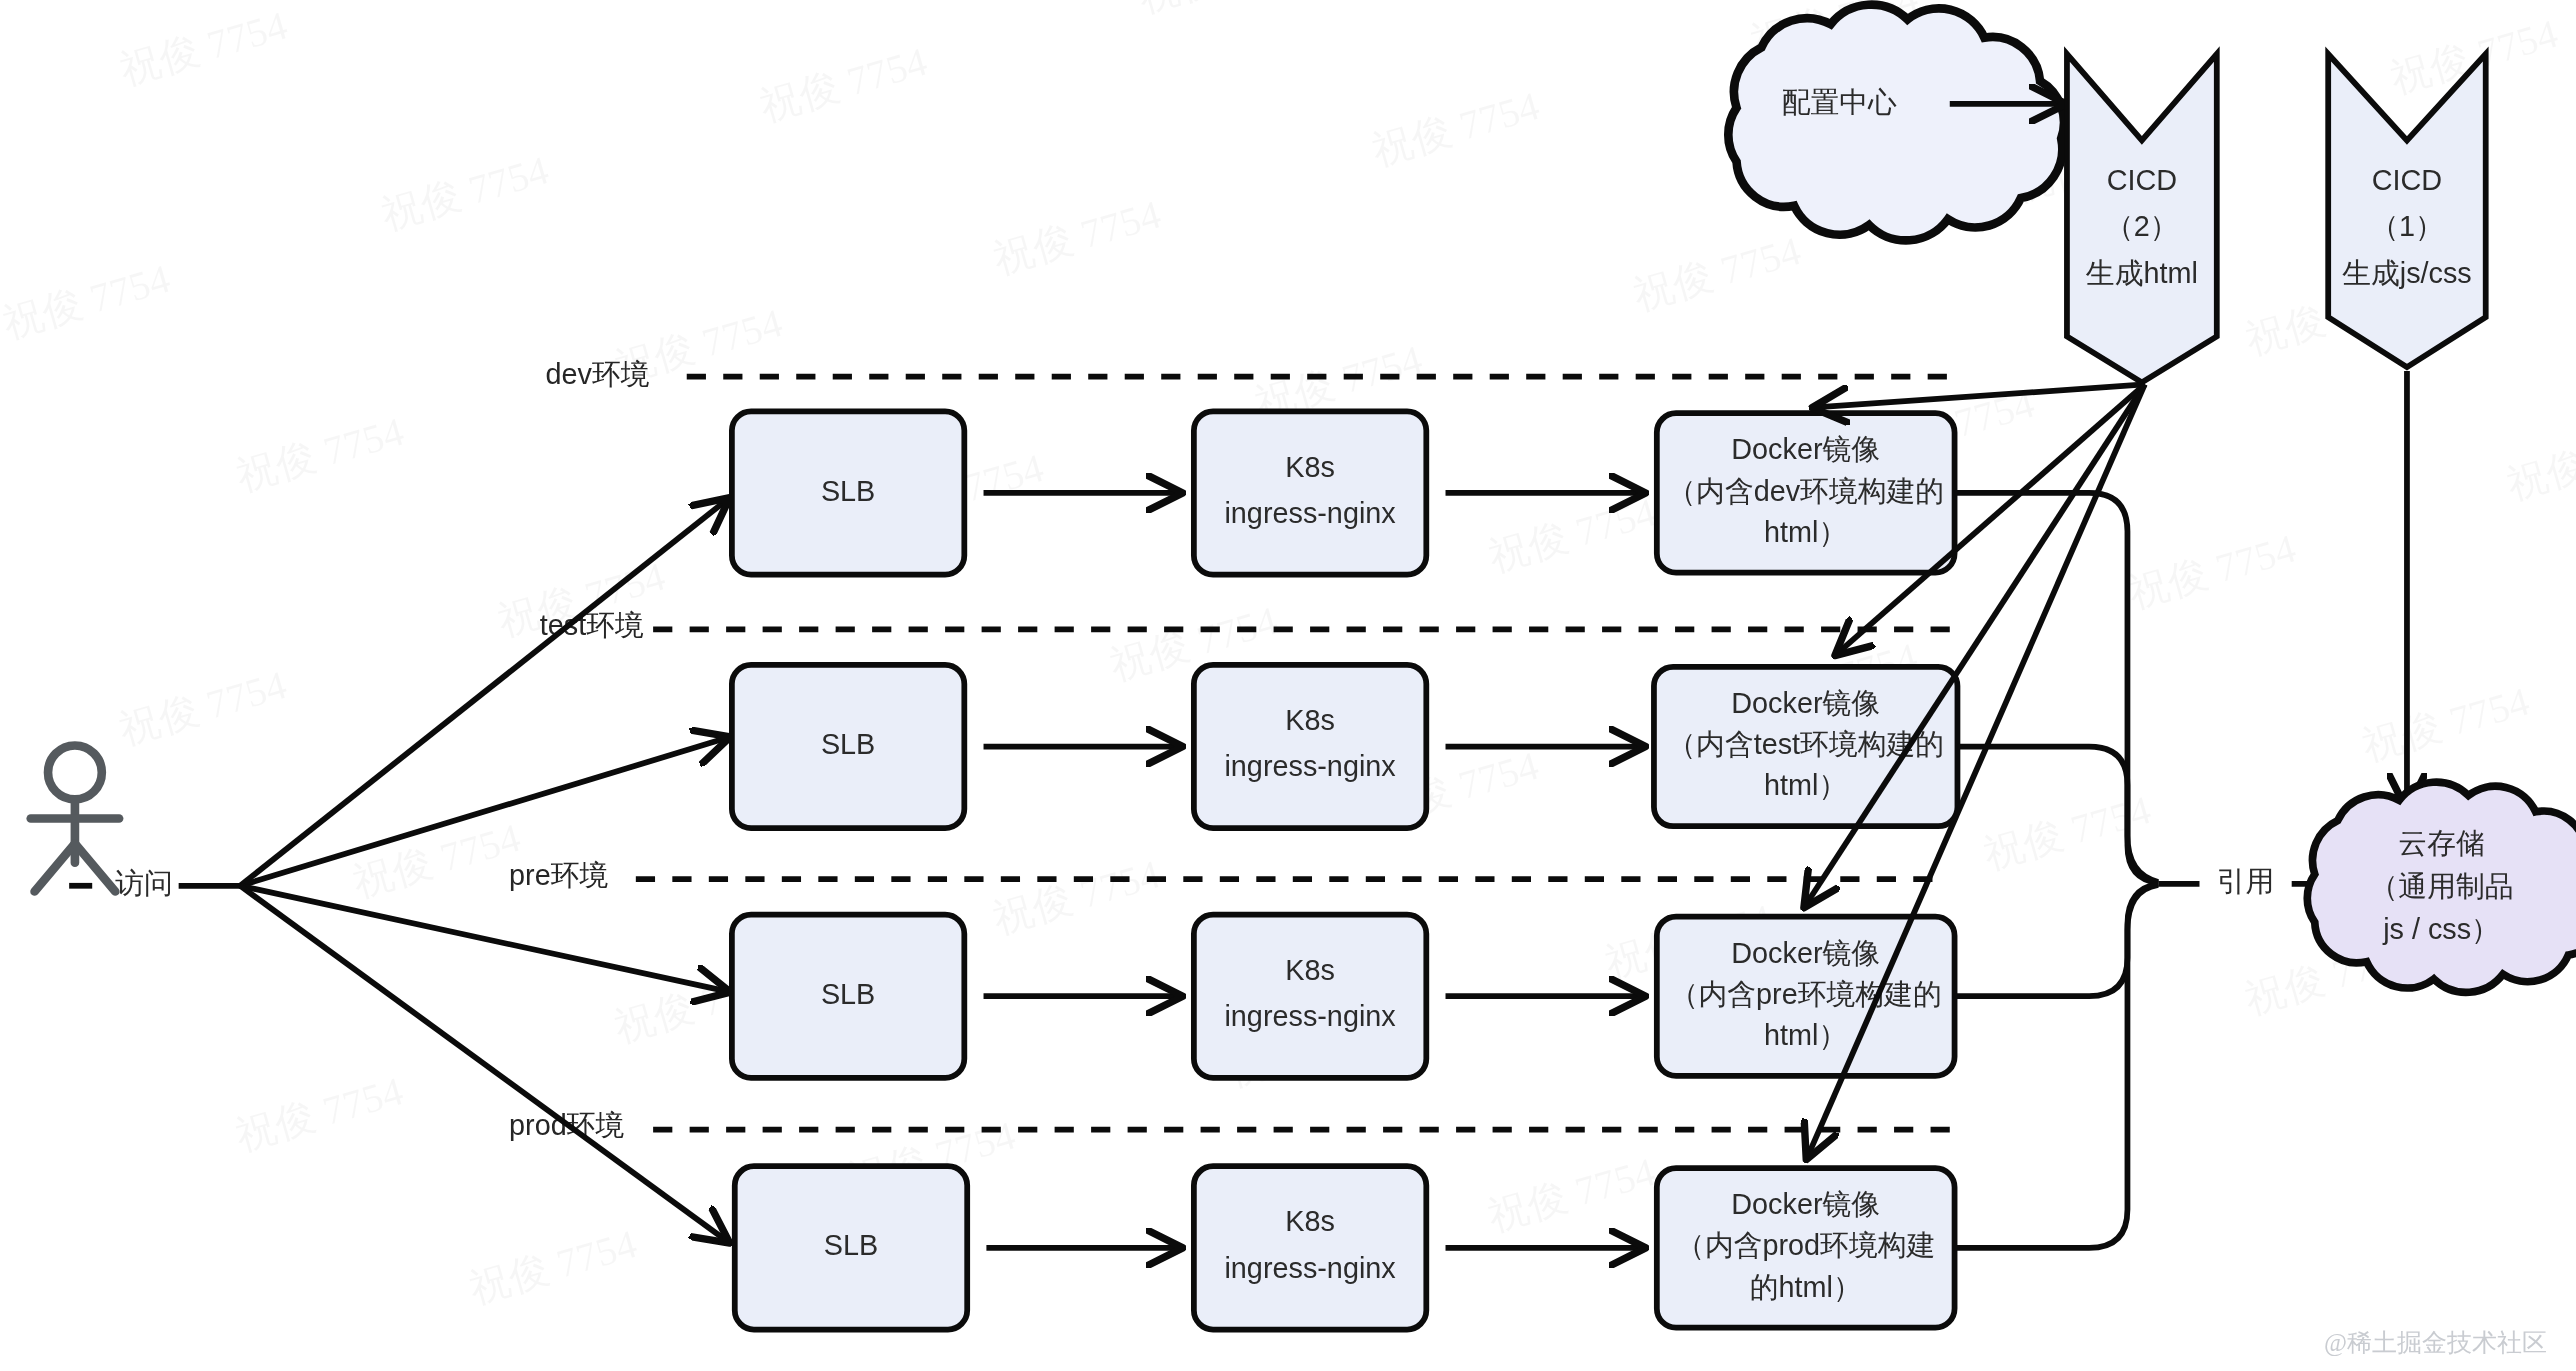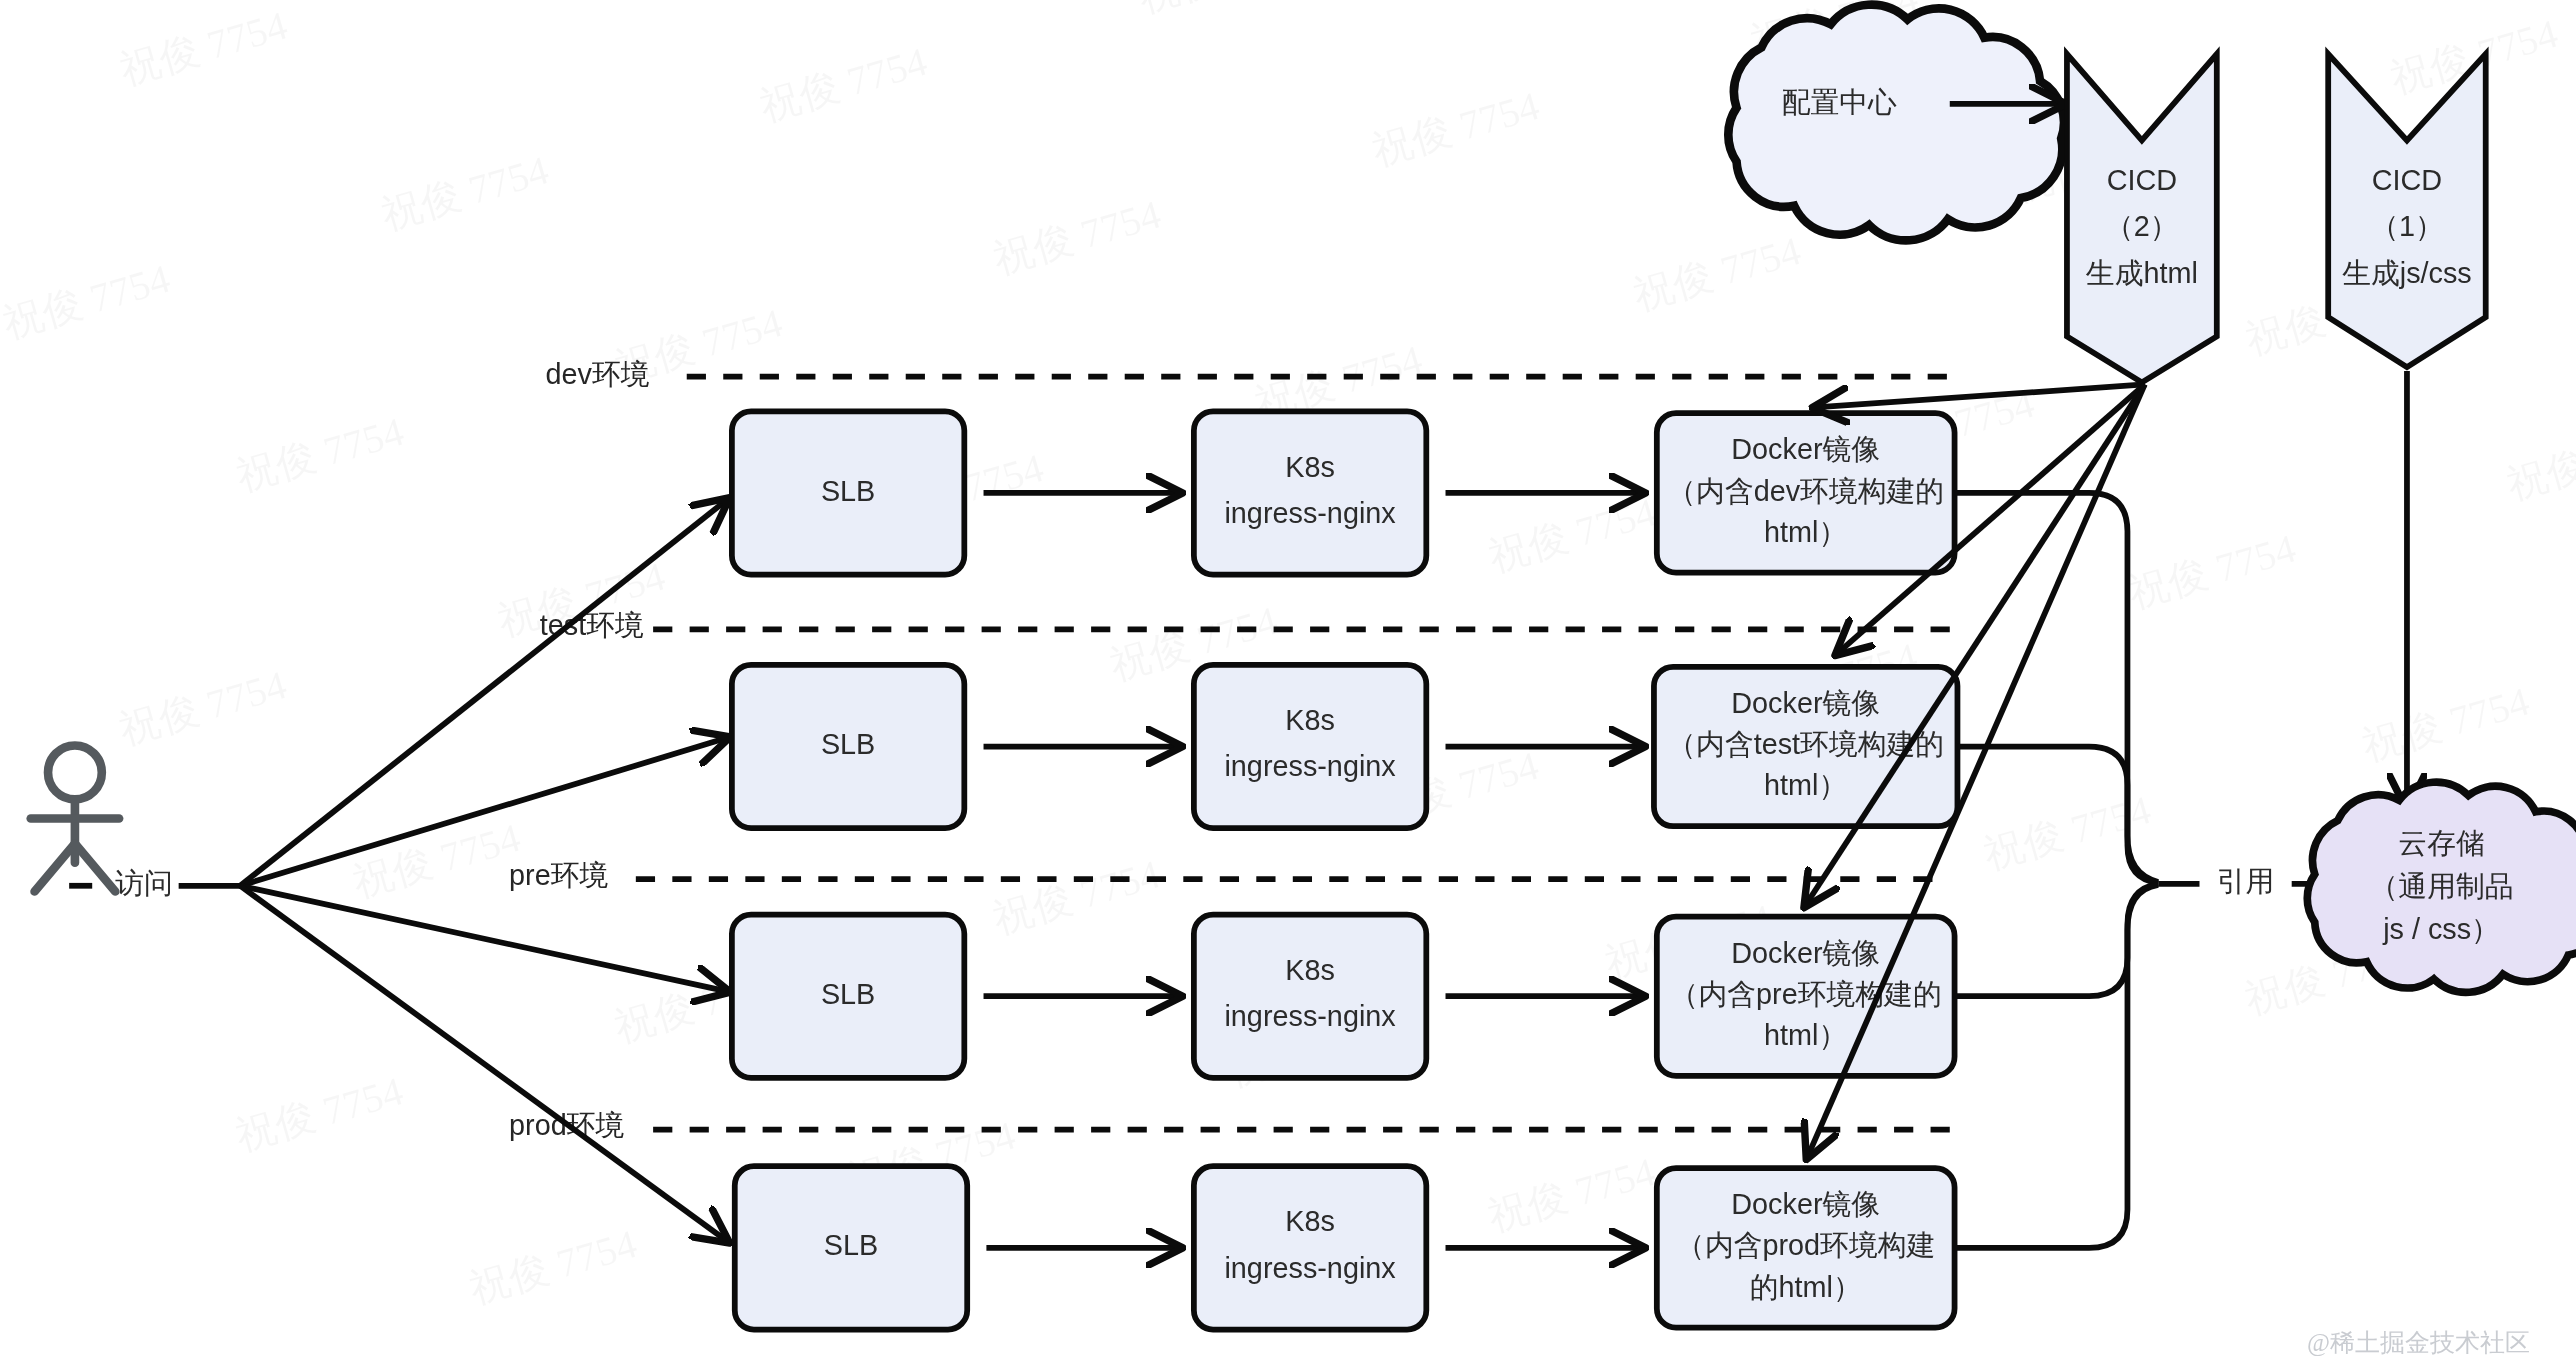--- a/index.html
+++ b/index.html
@@ -38,21 +38,21 @@
   .lbl-env { font-size: 30px; fill: #262626; }
   .wm {
     font-family: "Liberation Serif", "DejaVu Serif", serif;
     fill: #000000;
     opacity: 0.030;
     font-size: 42px;
     text-anchor: middle;
   }
   .attribution {
     position: absolute;
-    right: 46px;
+    right: 29px;
     bottom: 13.4px;
     font-family: "Liberation Serif", "DejaVu Serif", serif;
     font-size: 25px;
     color: #c9ccd1;
     white-space: nowrap;
   }
 </style>
 </head>
 <body>
 

